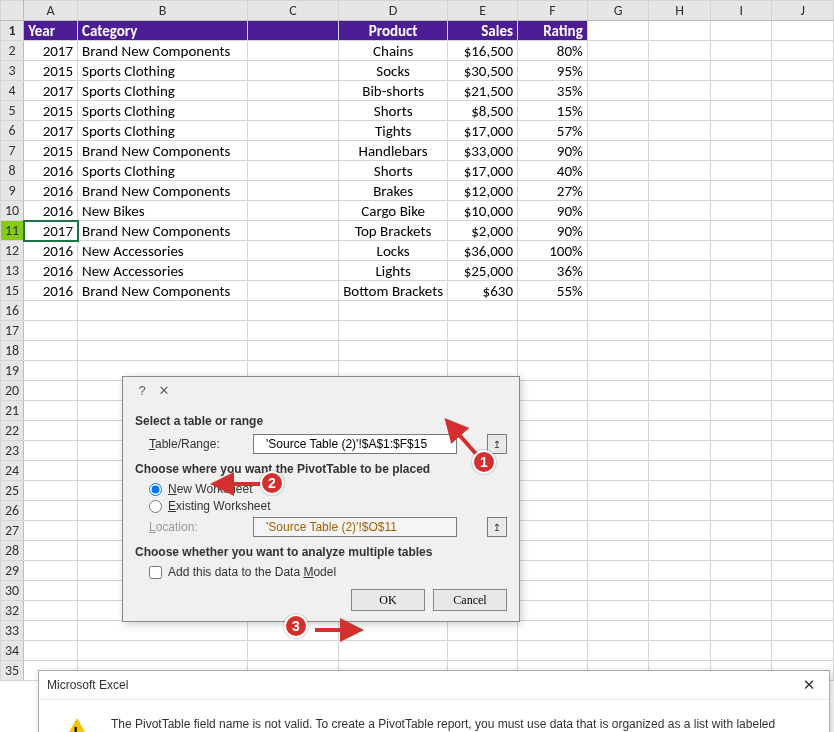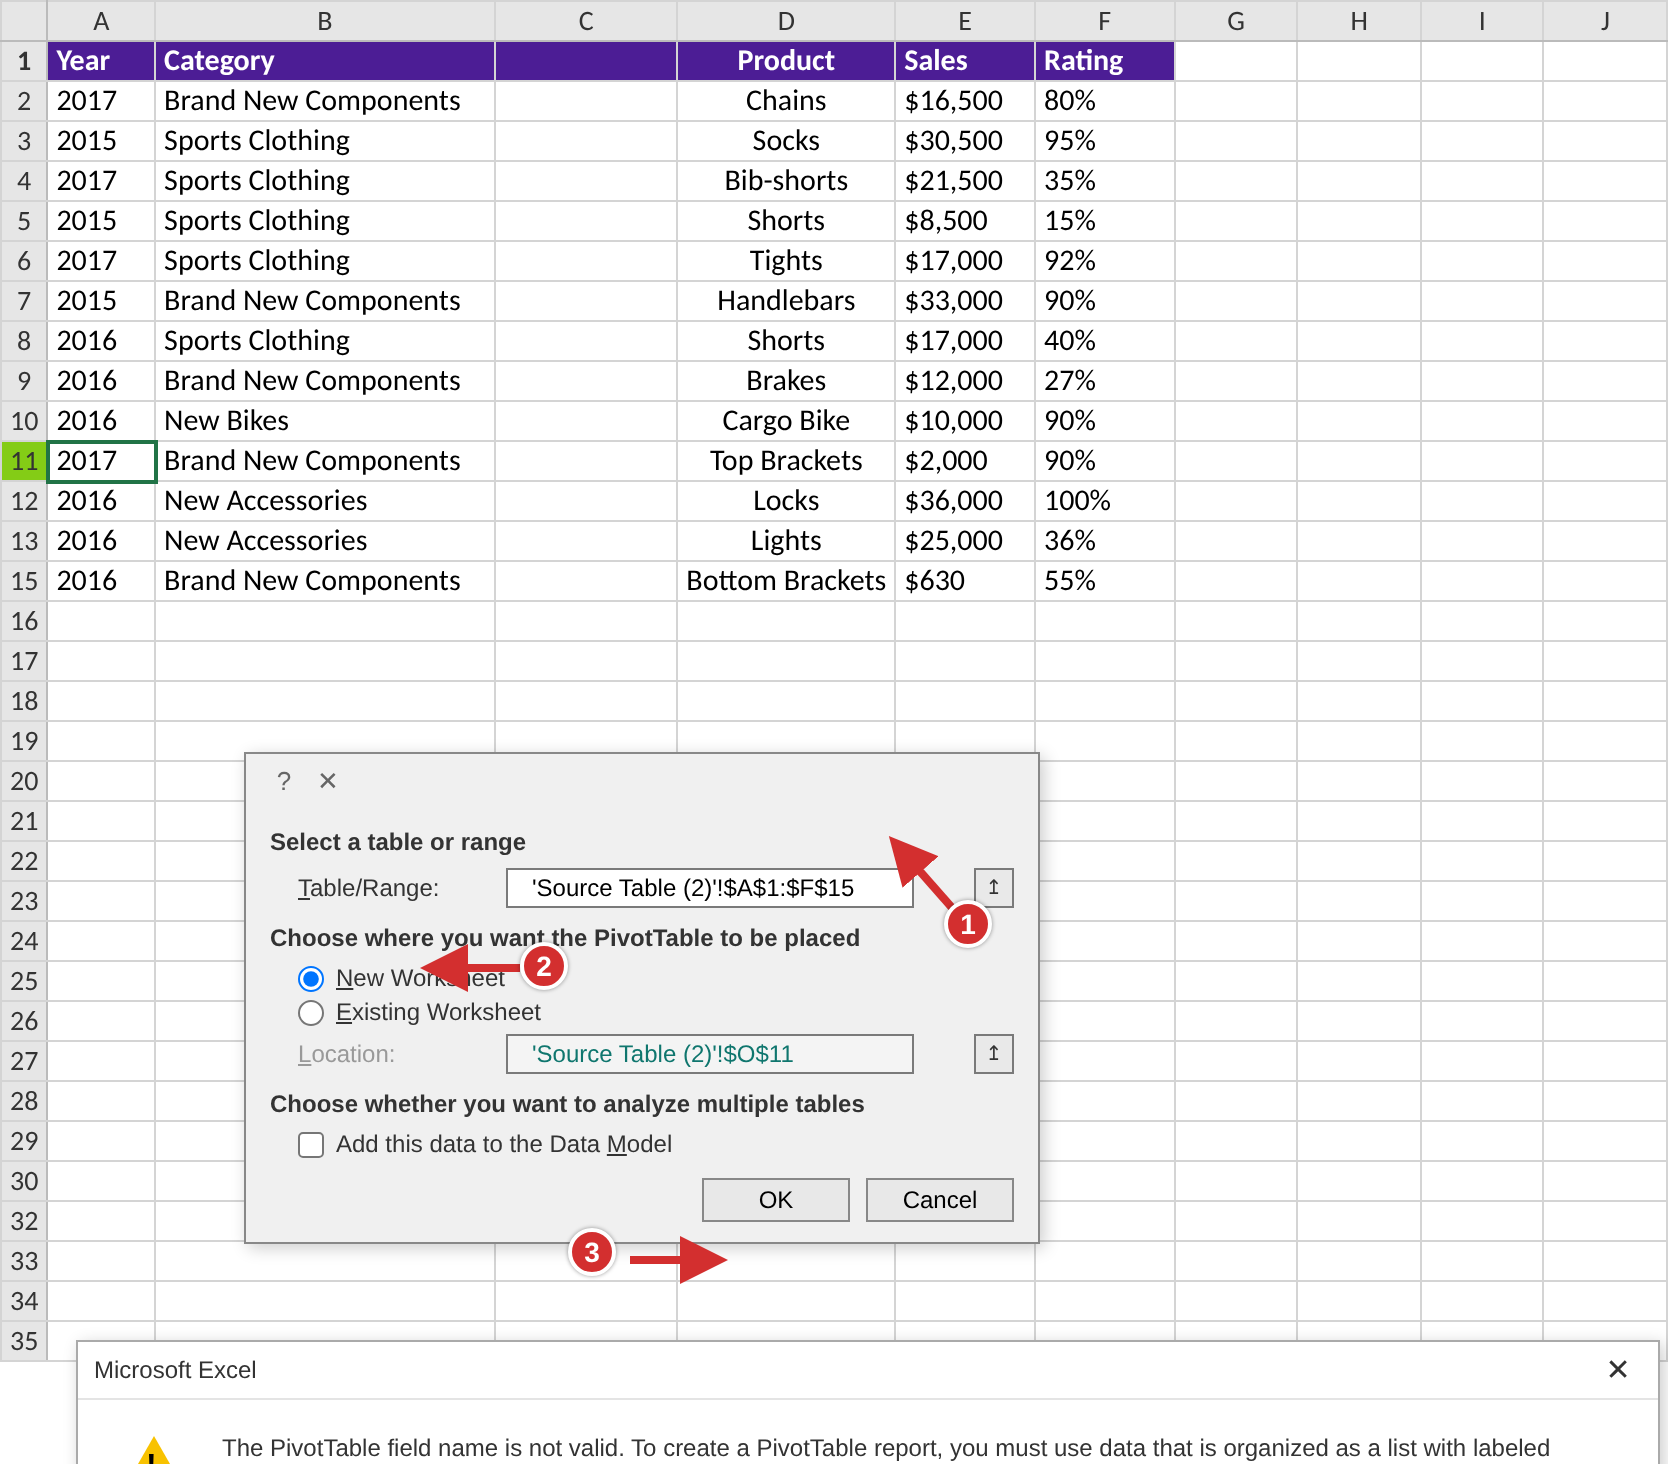--- a/index.html
+++ b/index.html
@@ -9,42 +9,42 @@
 .grid .rowhdr { background: #e6e6e6; text-align: center; width: 22px; color: #333; font-size: 14px; border-right: 1.5px solid #bbb; }
 .grid .colhdr { background: #e6e6e6; text-align: center; color: #333; font-size: 14px; height: 20px; border-bottom: 1.5px solid #bbb; }
 .hdr-row td { background: #4c1d95; color: #fff; font-weight: bold; }
 .col-A { width: 54px; }
 .col-B { width: 170px; }
 .col-C { width: 92px; }
 .col-D { width: 92px; }
 .col-E { width: 70px; }
 .col-F { width: 70px; }
 .col-G, .col-H, .col-I, .col-J { width: 62px; }
-.al-r { }
+.al-r { text-align: right; }
 .al-c { text-align: center; }
 .sel-row .rowhdr { background: #84cc16; }
 .sel-cell { outline: 2px solid #217346; outline-offset: -1px; }
 
 
 .dialog { position: absolute; background: #f0f0f0; border: 1px solid #888; box-shadow: 2px 2px 8px rgba(0,0,0,0.2); font-family: 'Segoe UI', sans-serif; font-size: 12px; color: #333; }
 .dlg1 { left: 122px; top: 376px; width: 398px; }
 .dlg-title { padding: 6px 8px; font-size: 12px; color: #999; display: flex; align-items: center; }
 .dlg-title .t { flex: 1; }
 .dlg-title .icn { width: 22px; text-align: center; color: #666; font-size: 13px; }
 .dlg-body { padding: 4px 12px 10px 12px; }
 .section-label { font-weight: bold; font-size: 12px; margin: 6px 0 6px 0; color: #333; }
 .field-row { display: flex; align-items: center; margin: 4px 0 8px 14px; gap: 28px; }
 .field-row label { width: 76px; font-size: 12px; }
 .field-row .inp { flex: 1; background: #fff; border: 1px solid #7a7a7a; height: 20px; padding: 0 12px; font-size: 12px; font-family: 'Segoe UI', sans-serif; }
-.field-row .inp[disabled] { color: #0f766e; background: #f4f4f4; }
+.field-row .inp[disabled] { color: #a16207; background: #f4f4f4; }
 .range-btn { width: 20px; height: 20px; border: 1px solid #7a7a7a; background: #e9e9e9; margin-left: 2px; display: flex; align-items: center; justify-content: center; font-size: 10px; }
 .radio-row, .check-row { display: flex; align-items: center; margin: 3px 0 3px 14px; font-size: 12px; }
 .radio-row input, .check-row input { margin-right: 6px; }
 .btn-row { display: flex; justify-content: flex-end; gap: 8px; margin-top: 10px; }
-.btn { width: 74px; height: 22px; border: 1px solid #888; background: #e8e8e8; font-size: 12px; font-family: Liberation Sans, sans-serif; cursor: pointer; }
+.btn { width: 74px; height: 22px; border: 1px solid #888; background: #e8e8e8; font-size: 12px; font-family: Liberation Serif, serif; cursor: pointer; }
 .und { text-decoration: underline; }
 
 
 .dlg2 { left: 38px; top: 670px; width: 792px; background: #fff; border: 1px solid #aaa; }
 .dlg2-title { padding: 5px 8px; font-size: 12px; display: flex; align-items: center; border-bottom: 1px solid #e4e4e4; }
 .dlg2-title .t { flex: 1; color: #333; }
 .dlg2-title .cx { font-size: 15px; width: 24px; text-align: center; }
 .dlg2-body { display: flex; padding: 16px 14px 8px 22px; gap: 18px; align-items: flex-start; }
 .warn-tri { width: 0; height: 0; border-left: 16px solid transparent; border-right: 16px solid transparent; border-bottom: 28px solid #f8c200; position: relative; margin-top: 2px; }
 .warn-tri::after { content: "!"; position: absolute; left: -4px; top: 7px; font-weight: bold; font-size: 16px; color: #000; }
@@ -139,21 +139,21 @@
         <td class="col-I"></td>
         <td class="col-J"></td>
       </tr>
       <tr>
         <td class="rowhdr">6</td>
         <td class="col-A al-r">2017</td>
         <td class="col-B ">Sports Clothing</td>
         <td class="col-C "></td>
         <td class="col-D al-c">Tights</td>
         <td class="col-E al-r">$17,000</td>
-        <td class="col-F al-r">92%</td>
+        <td class="col-F al-r">57%</td>
         <td class="col-G"></td>
         <td class="col-H"></td>
         <td class="col-I"></td>
         <td class="col-J"></td>
       </tr>
       <tr>
         <td class="rowhdr">7</td>
         <td class="col-A al-r">2015</td>
         <td class="col-B ">Brand New Components</td>
         <td class="col-C "></td>

